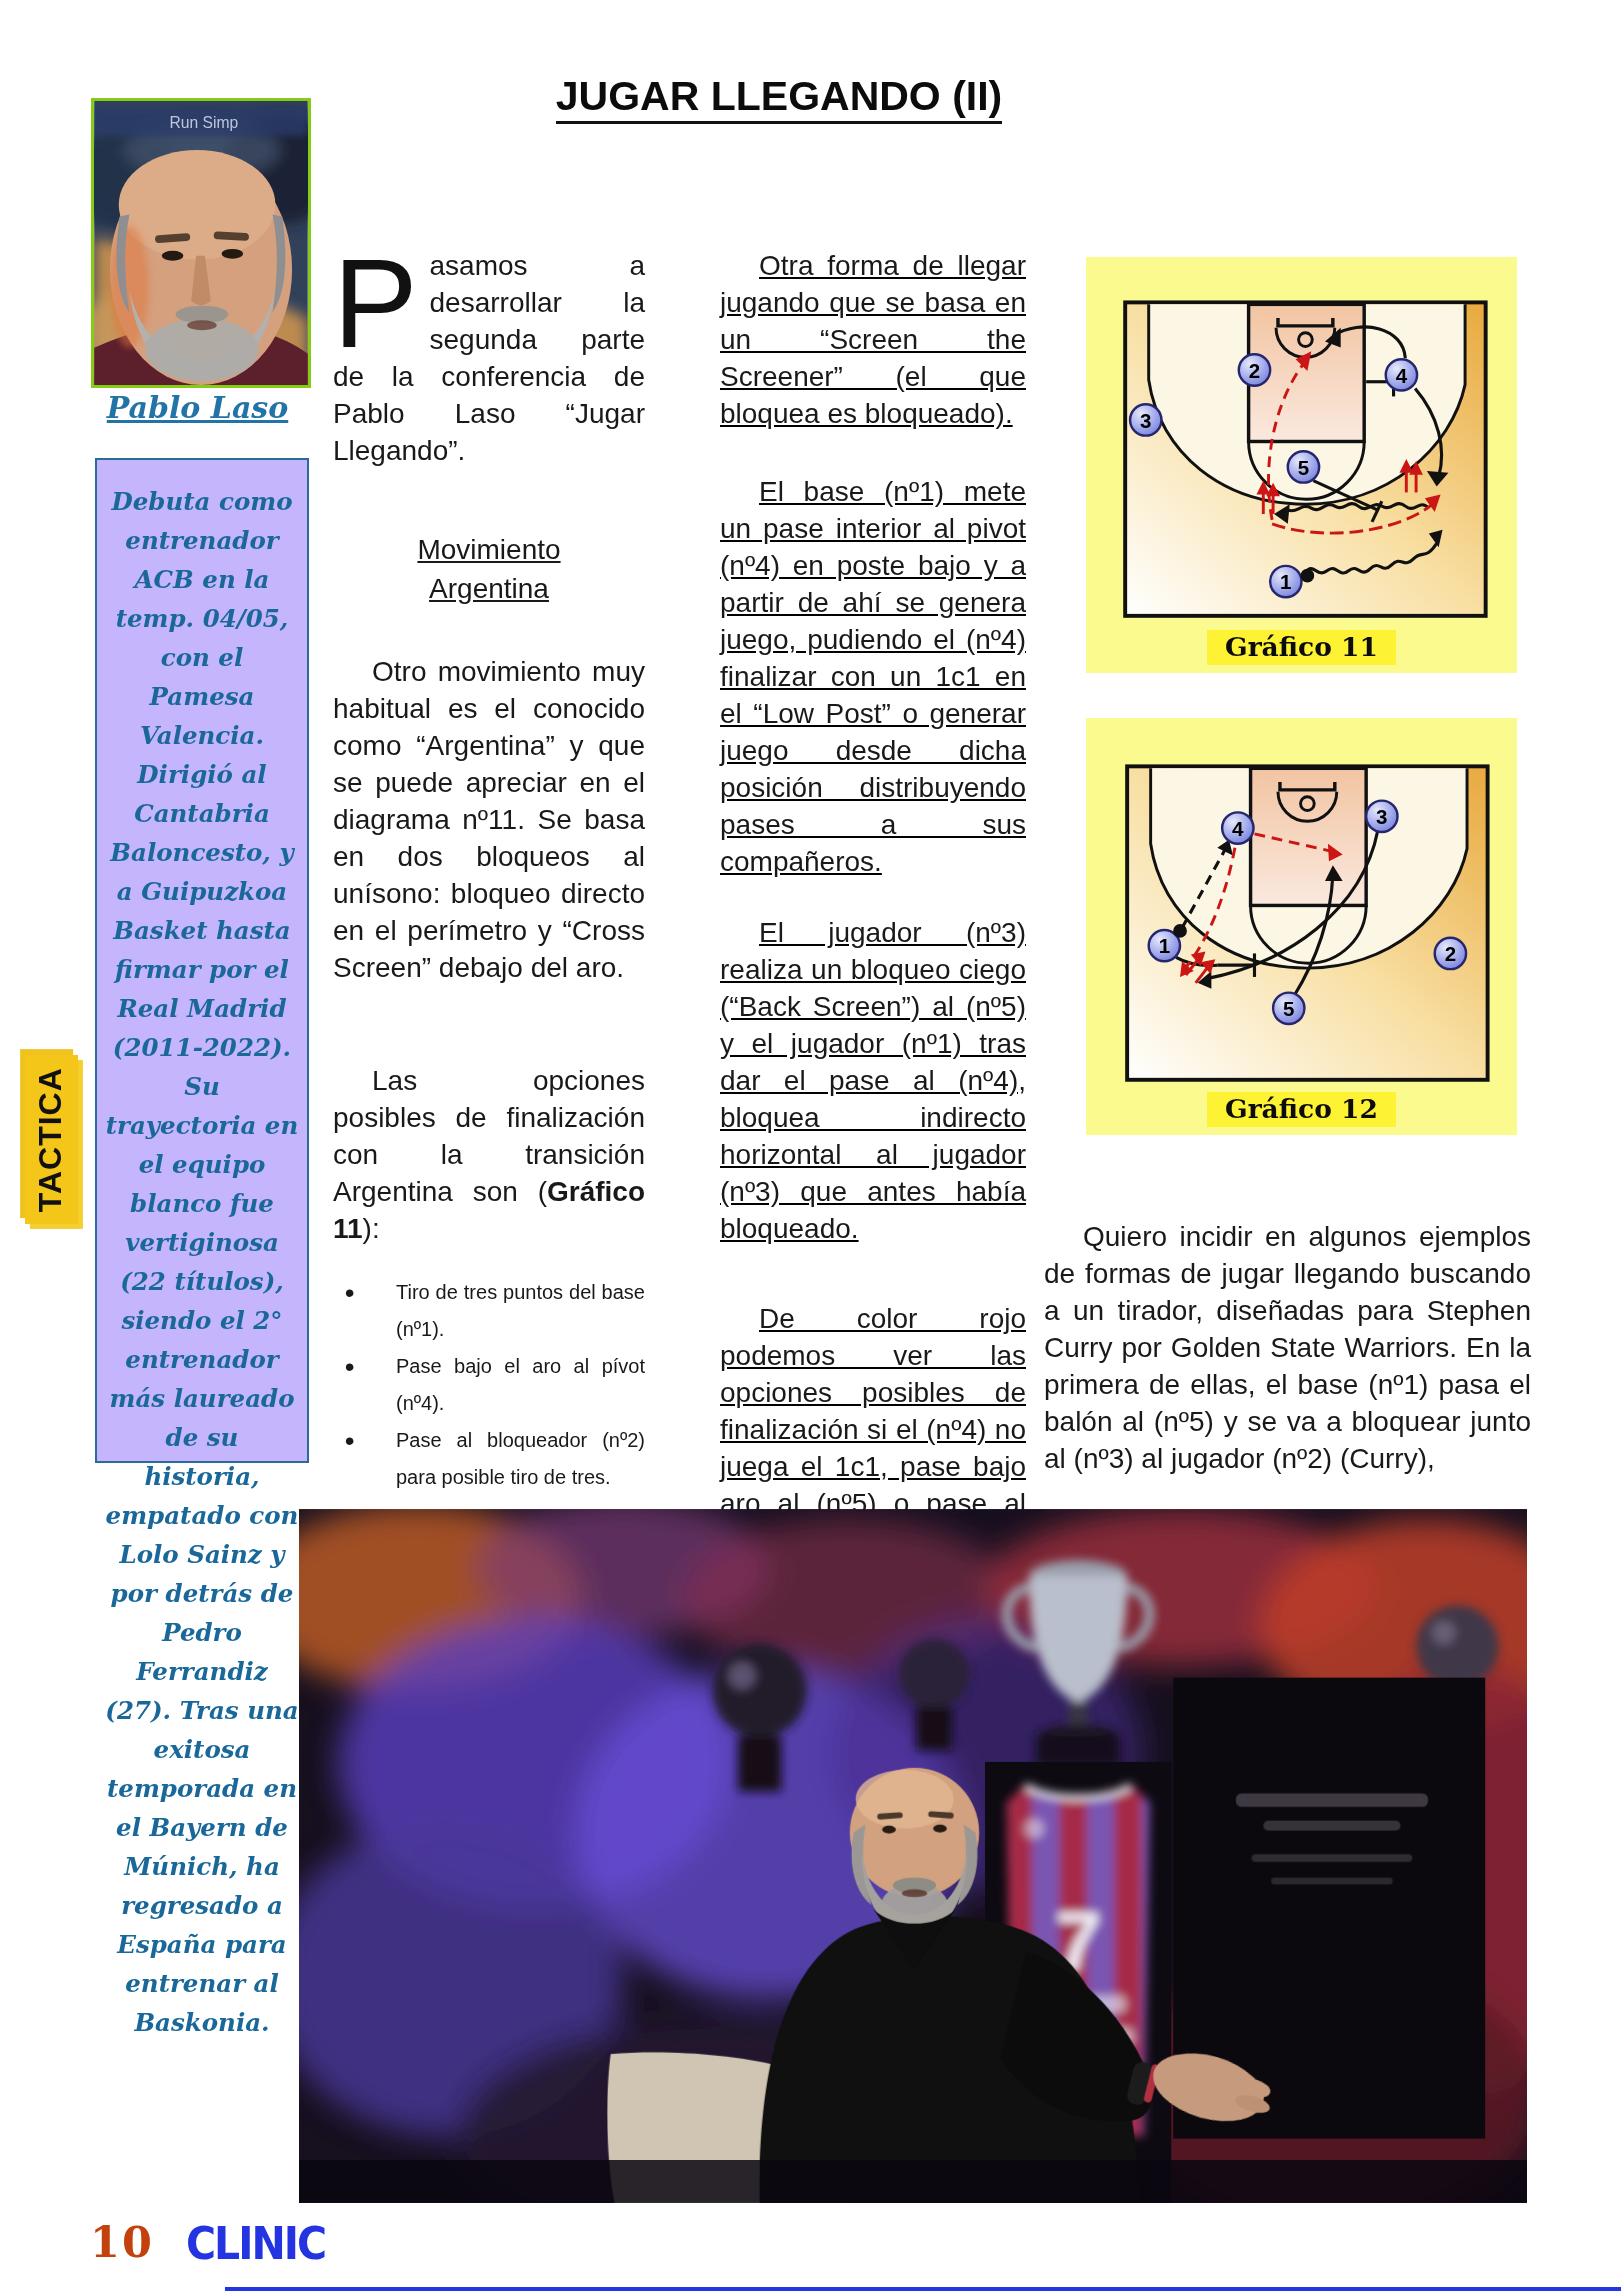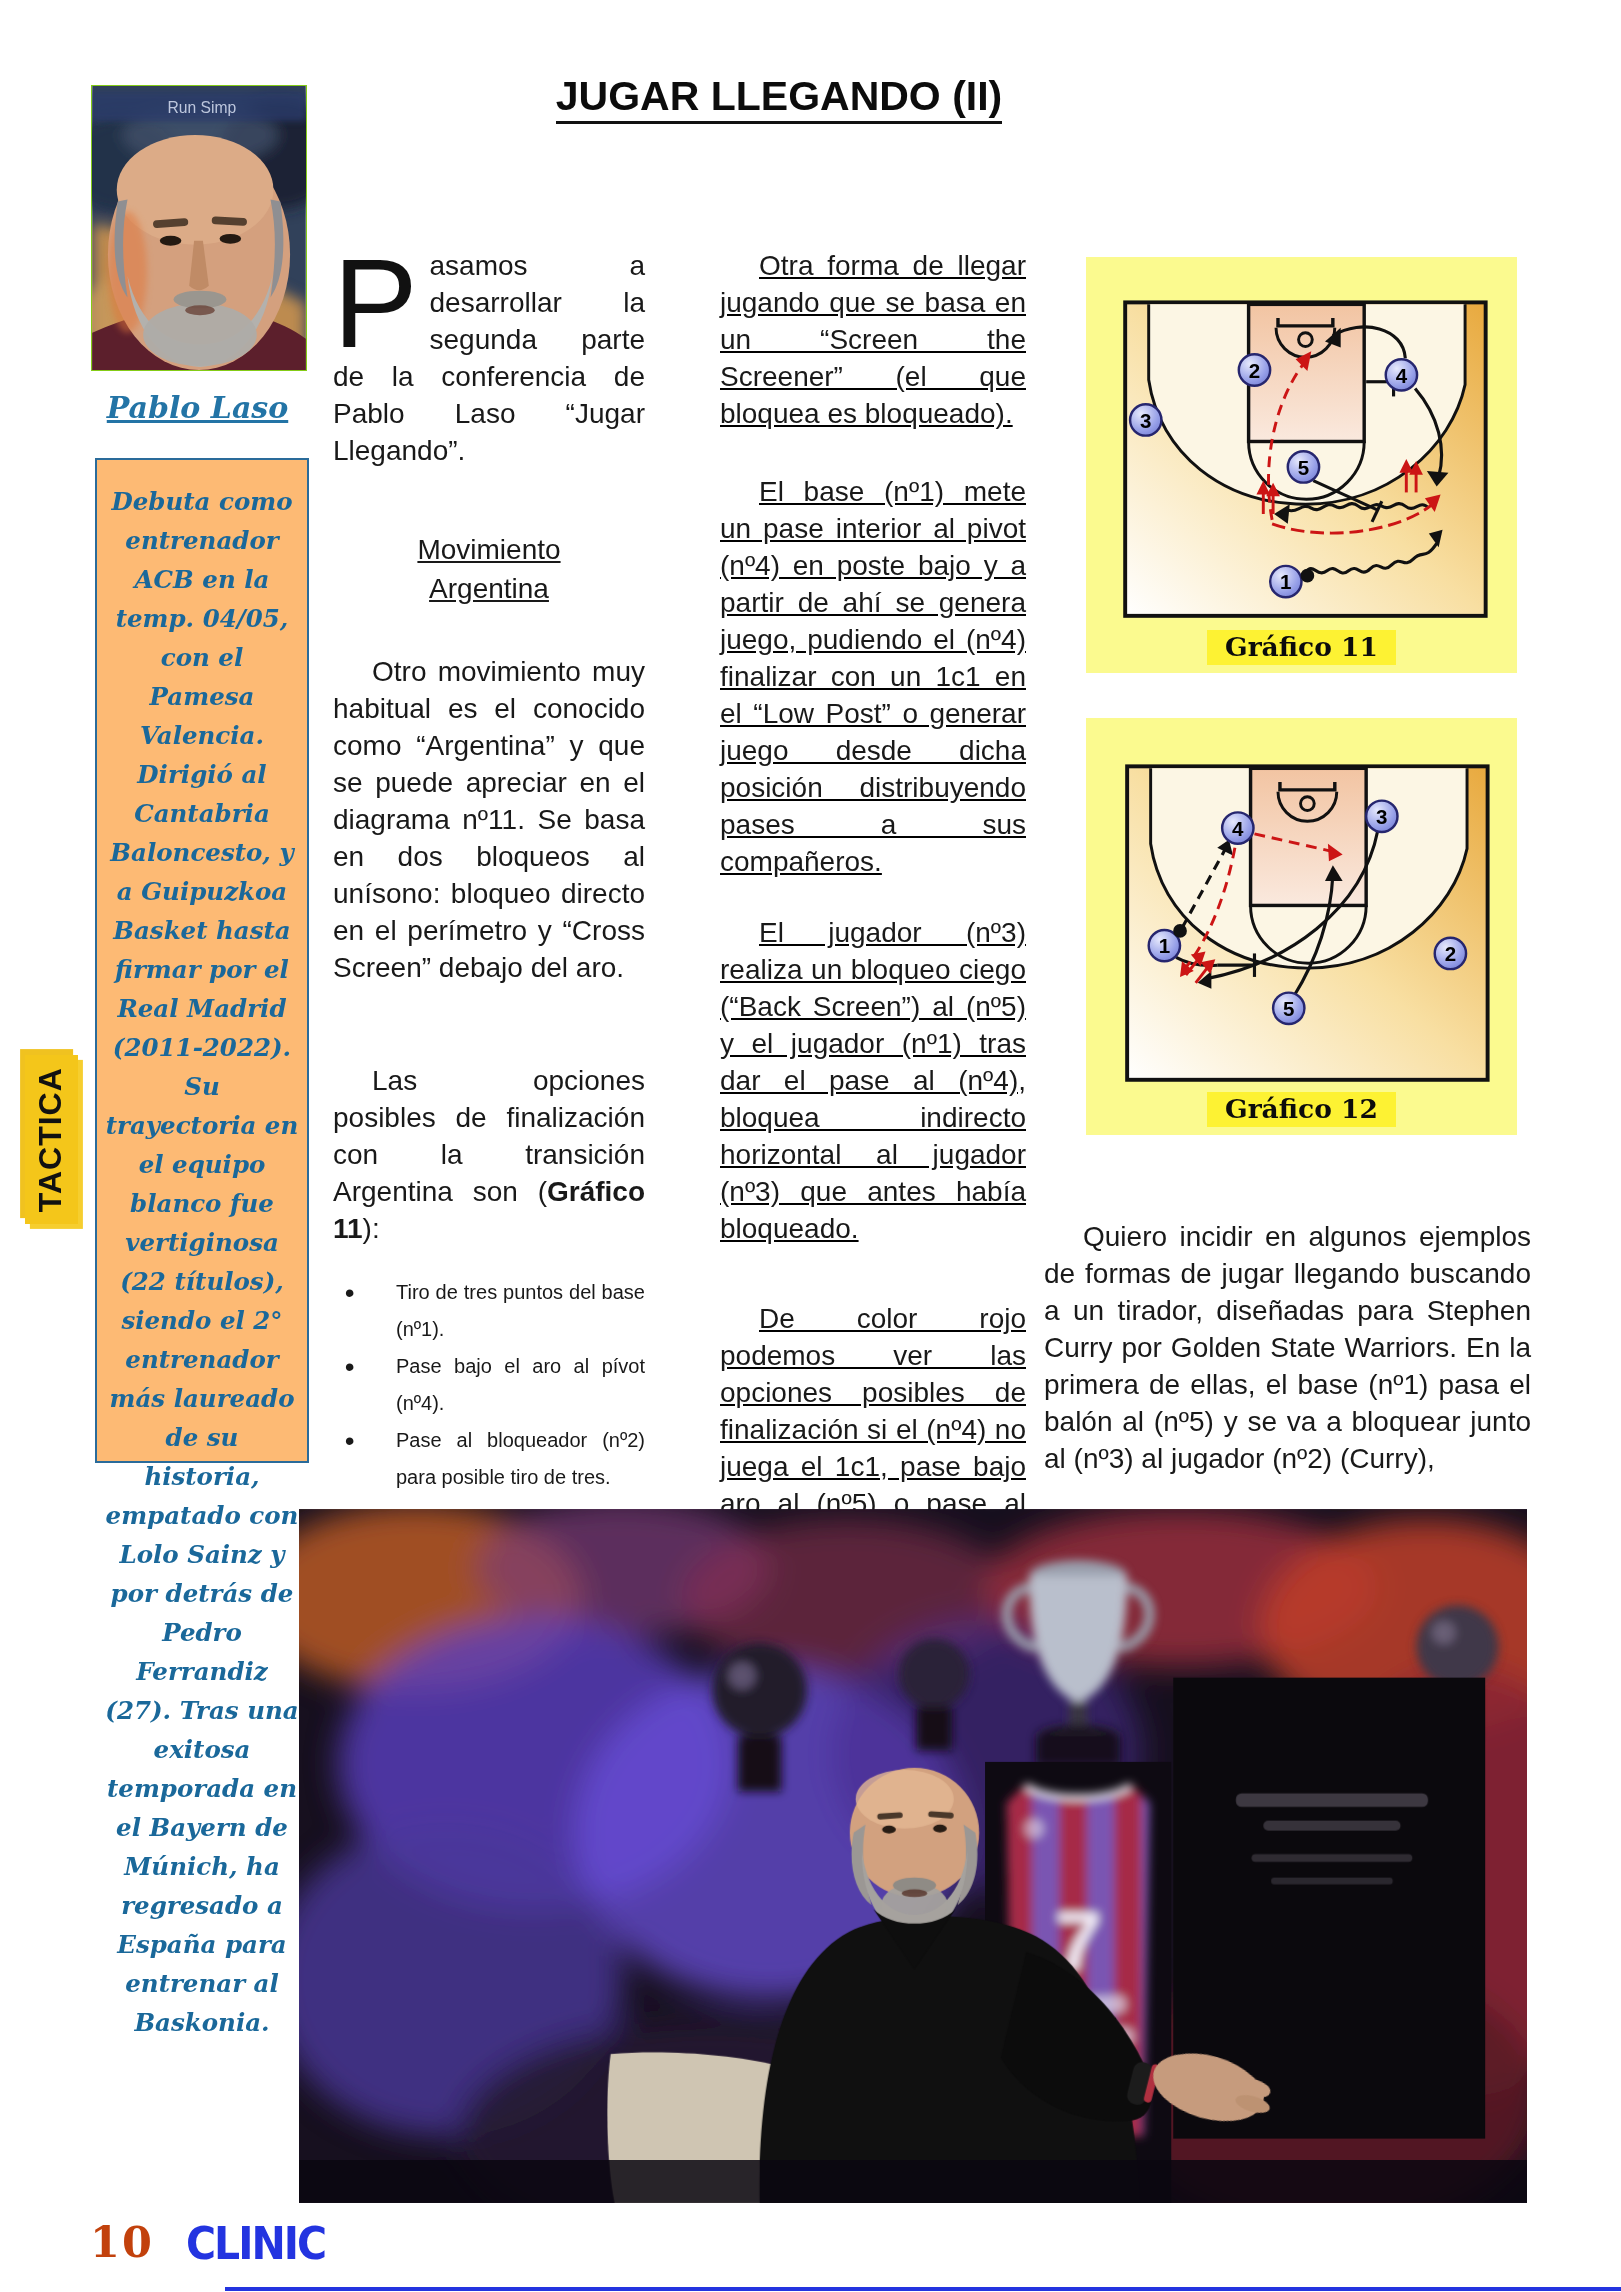--- a/index.html
+++ b/index.html
@@ -7,27 +7,27 @@
         font-family:"Liberation Sans",sans-serif;}
 
   
   .tactica{position:absolute;left:13.7px;top:1059px;width:69px;height:173px;}
   .tactica-text{position:absolute;left:11.8px;top:165px;transform-origin:0 0;transform:rotate(-90deg);
         white-space:nowrap;font-weight:900;font-size:32px;letter-spacing:1px;color:#111;
         background:#f4c61a;padding:6.9px 11.8px 8.8px 11.8px;
         box-shadow:5.9px -4.9px 0 0 #f0c220, -4.9px 4.9px 0 0 #f6ce2e;}
 
   
-  .headshot{position:absolute;left:91px;top:85px;width:214px;height:284px;overflow:hidden;
-        border:1px solid #84cc16;}
+  .headshot{position:absolute;left:91px;top:98px;width:214px;height:284px;overflow:hidden;
+        border:3px solid #84cc16;}
   .author-caption{position:absolute;left:78px;top:390px;width:239px;text-align:center;
         font-family:"DejaVu Serif",serif;font-style:italic;font-weight:bold;font-size:30px;
         color:#2374a6;text-decoration:underline;}
   .bio-box{position:absolute;left:95px;top:458px;width:214px;height:1005px;box-sizing:border-box;
-        background:#fdba74;border:2.9px solid #2a6b9a;padding:21.6px 7.8px;}
+        background:#c4b5fd;border:2.9px solid #2a6b9a;padding:21.6px 7.8px;}
   .bio-text{font-family:"DejaVu Serif",serif;font-style:italic;font-weight:bold;
         font-size:24.5px;line-height:39px;color:#1a689a;text-align:center;}
 
   
   .title-wrap{position:absolute;left:333px;top:73px;width:892px;text-align:center;}
   .title{display:inline-block;font-weight:bold;font-size:41px;color:#0c0c0c;
         border-bottom:3.9px solid #111;padding-bottom:1px;letter-spacing:0px;}
 
   
   .col{position:absolute;top:247px;}

